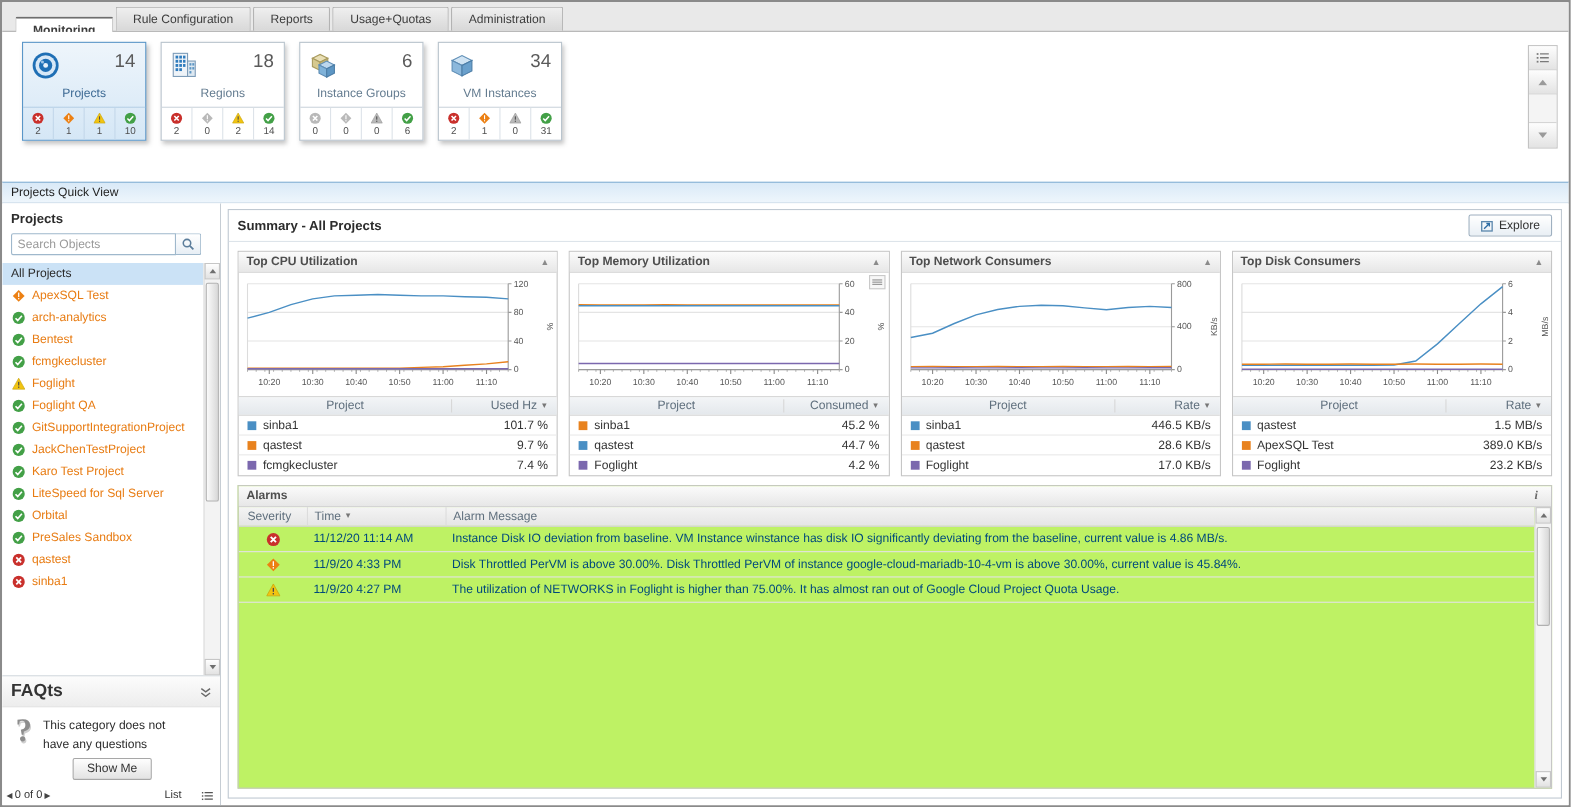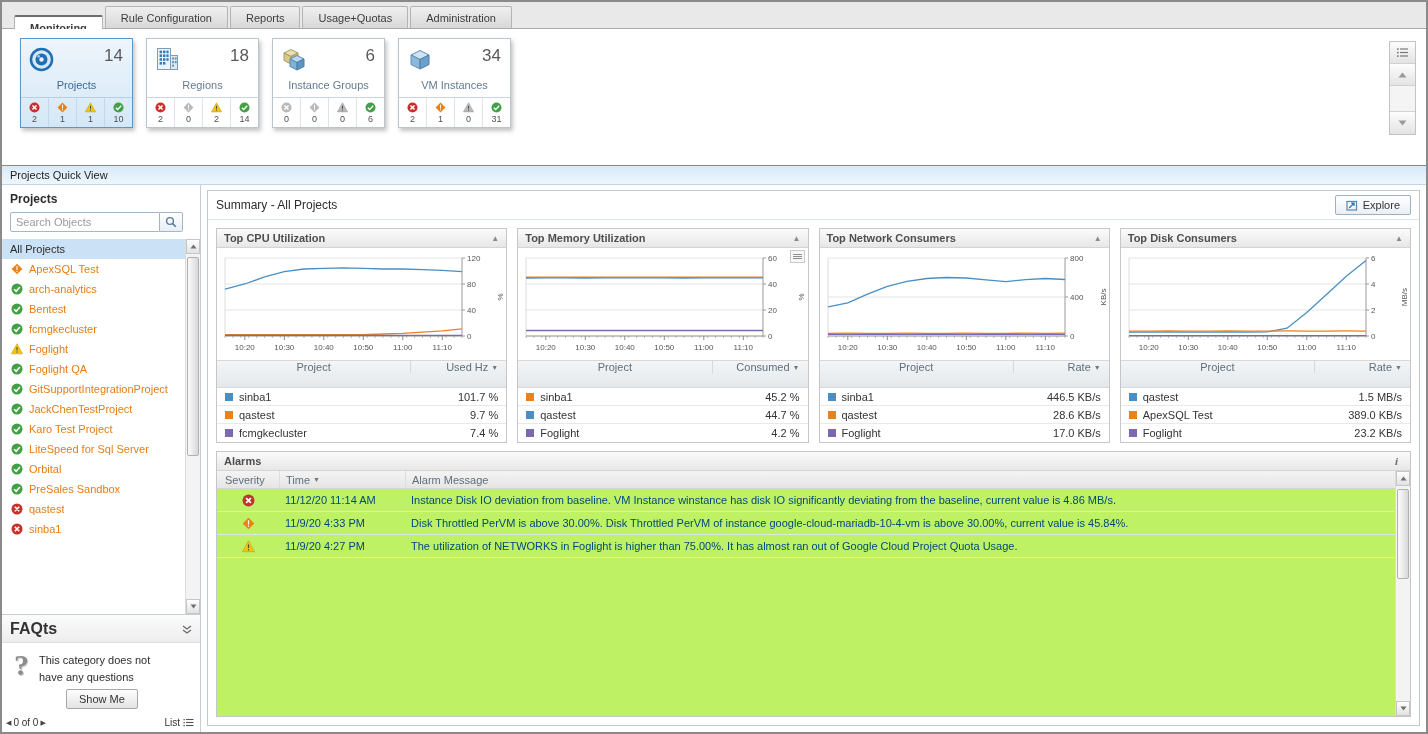--- a/index.html
+++ b/index.html
@@ -57,36 +57,36 @@
 .faqts{flex:none;border-top:1px solid #c6cdd4}
 .faq-head{display:flex;justify-content:space-between;align-items:center;padding:5px 8px 4px;font-weight:bold;font-size:16px;background:linear-gradient(#fcfcfc,#ededed);border-bottom:1px solid #e0e0e0}
 .faq-body{display:flex;gap:10px;padding:8px 6px 3px 12px}
 .qmark{font-size:30px;font-weight:bold;color:#8d8d8d;line-height:.9;font-family:"Liberation Serif",serif;text-shadow:1px 1px 0 #cfcfcf}
 .faq-text{color:#2c2c2c;line-height:1.5;padding-top:1px;width:128px}
 .showme-row{padding:1px 0 7px 64px}
 .showme-btn{border:1px solid #a7a7a7;background:linear-gradient(#fefefe,#e3e3e3);padding:3px 12px;border-radius:2px;font-size:11px;color:#333;cursor:pointer}
 .sb-footer{flex:none;display:flex;justify-content:space-between;align-items:center;padding:1px 6px 4px 4px;font-size:10px;color:#333}
 .pager{display:flex;align-items:center;gap:2px}
 .pager .arr{font-size:7px;color:#444;cursor:pointer}
-.list-toggle{display:flex;align-items:center;gap:3px;cursor:pointer;color:#333}
+.list-toggle{display:flex;align-items:flex-end;gap:18px;cursor:pointer;color:#333}
 
 
 .content{flex:1;min-width:0;display:flex;flex-direction:column;padding:5px 6px 6px;background:#fff}
 .content-frame{flex:1;border:1px solid #c0c9d2;display:flex;flex-direction:column;min-height:0;background:#fff}
 .sum-head{flex:none;display:flex;justify-content:space-between;align-items:center;padding:4px 8px;border-bottom:1px solid #dde4ea}
-.sum-title{font-weight:normal;font-size:12px;color:#2c2c2c}
+.sum-title{font-weight:bold;font-size:12px;color:#2c2c2c}
 .explore-btn{display:flex;align-items:center;gap:5px;border:1px solid #9fb0c0;background:linear-gradient(#ffffff,#e9eff5);padding:3px 10px;border-radius:2px;color:#333;cursor:pointer}
 .charts-row{flex:none;display:flex;gap:10px;padding:8px 8px 2px}
 .card{flex:1;min-width:0;border:1px solid #c6c6c6;background:#fff;display:flex;flex-direction:column}
 .card-head{display:flex;justify-content:space-between;align-items:center;padding:3px 7px;background:linear-gradient(#fbfbfb,#e7e7e7);border-bottom:1px solid #d4d4d4;font-weight:bold;color:#4e4e4e}
 .card-collapse{color:#8a8a8a;font-size:8px;cursor:pointer}
 .card-chart{position:relative;height:112px}
 .chart-menu{position:absolute;top:2px;right:3px;width:15px;height:13px;border:1px solid #c9c9c9;background:#f7f7f7;display:flex;flex-direction:column;justify-content:space-evenly;padding:2px 2px;cursor:pointer}
 .chart-menu i{display:block;height:1px;background:#8f8f8f}
-.ct-head{display:flex;align-items:flex-start;background:linear-gradient(#f3f5f7,#e4e8ec);border-top:1px solid #d8d8d8;border-bottom:1px solid #d8d8d8;color:#5f6f7d;height:28px}
+.ct-head{display:flex;align-items:center;background:linear-gradient(#f3f5f7,#e4e8ec);border-top:1px solid #d8d8d8;border-bottom:1px solid #d8d8d8;color:#5f6f7d;height:18px}
 .ct-h1{flex:1;display:flex;align-items:center;justify-content:center;cursor:pointer}
 .ct-h2{width:96px;display:flex;align-items:center;justify-content:flex-end;gap:3px;padding-right:8px;border-left:1px solid #d8d8d8;cursor:pointer}
 .sort-arrow{font-size:7px;color:#777}
 .ct-row{display:flex;align-items:center;height:18px;border-bottom:1px solid #e9e9e9;cursor:pointer}
 .ct-row:last-child{border-bottom:none}
 .swatch{width:8px;height:8px;margin:0 6px 0 8px;flex:none}
 .ct-name{flex:1;color:#333;white-space:nowrap;overflow:hidden;text-overflow:ellipsis}
 .ct-val{width:96px;text-align:right;padding-right:8px;color:#333;white-space:nowrap}
 
 

